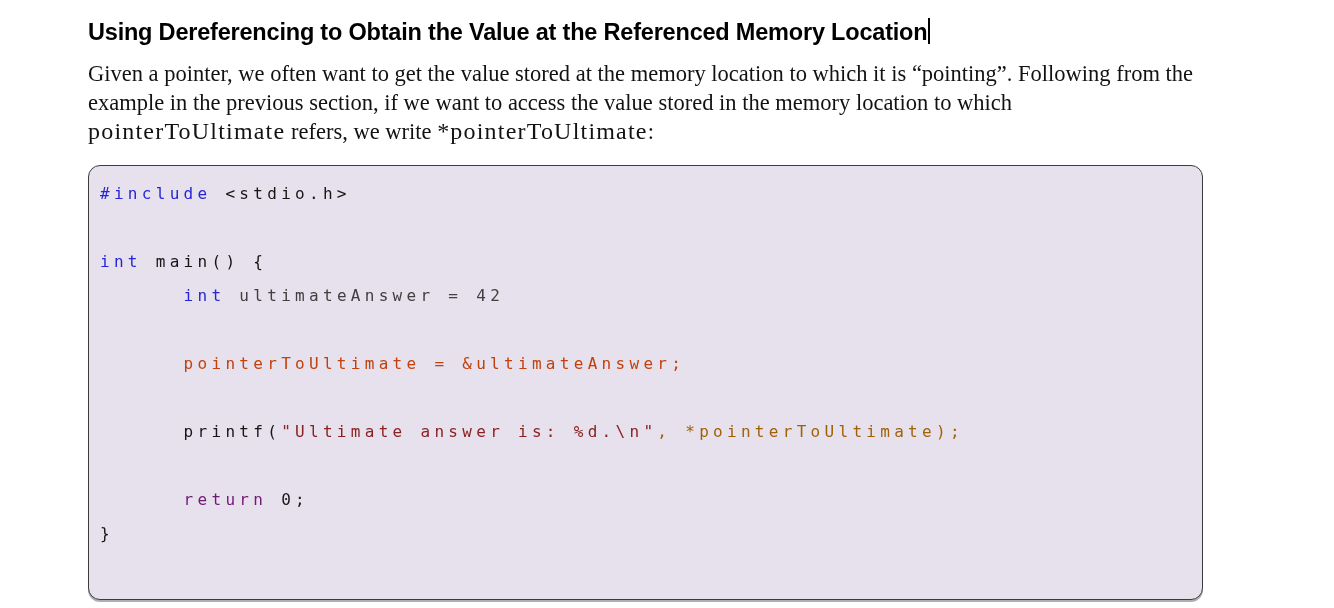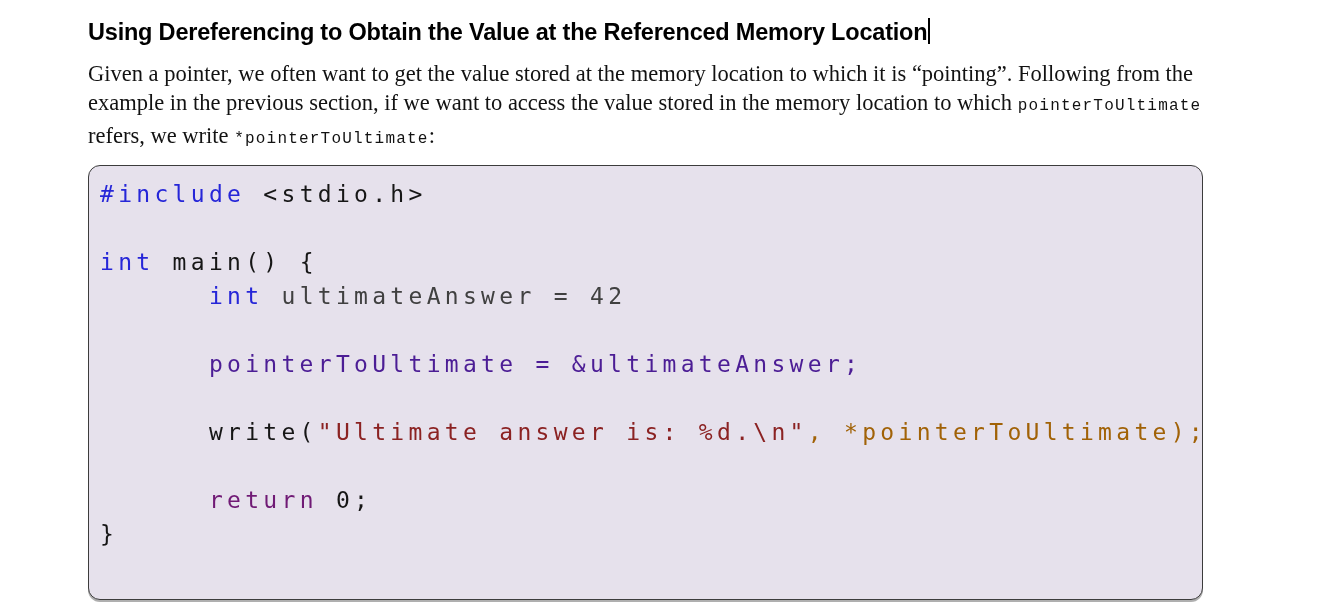--- a/index.html
+++ b/index.html
@@ -30,37 +30,37 @@
   .paragraph {
     position: absolute;
     left: 88px; top: 59px;
     width: 1120px;
     font-family: "Liberation Serif", serif;
     font-size: 22.5px;
     line-height: 29px;
     color: #121212;
   }
   .paragraph .mono {
-    font-family: Liberation Mono, monospace;
-    font-size: 16px;
+    font-family: Liberation Serif, serif;
+    font-size: 24px;
     letter-spacing: 1.2px;
   }
   .code-block {
     position: absolute;
     left: 88px; top: 165px;
     width: 1115px; height: 435px;
     border: 1.5px solid #3c3c3c;
     border-radius: 12px;
     padding: 11px 8px 0 11px;
     box-shadow: 0 2px 0 rgba(110,110,110,0.55);
     overflow: hidden;
   }
   .code-line {
     font-family: "DejaVu Sans Mono", monospace;
-    font-size: 23px;
+    font-size: 16px;
     line-height: 34px;
     min-height: 34px;
     letter-spacing: 4.3px;
     white-space: pre;
   }
 </style>
 </head>
 <body>
 
 <div class="page">
@@ -68,21 +68,21 @@
   <h1 class="heading"><span>Using Dereferencing to Obtain the Value at the Referenced Memory Location</span><span class="text-cursor"></span></h1>
 
   <p class="paragraph"><span class="serif">Given a pointer, we often want to get the value stored at the memory location to which it is “pointing”. Following from the example in the previous section, if we want to access the value stored in the memory location to which </span><span class="mono">pointerToUltimate</span><span class="serif"> refers, we write </span><span class="mono">*pointerToUltimate</span><span class="serif">:</span></p>
 
   <div class="code-block" style="background: rgb(230, 225, 236); border-color: rgb(60, 60, 60);">
       <div class="code-line"><span style="color: rgb(38, 38, 216);">#include</span><span style="color: rgb(22, 22, 22);"> &lt;stdio.h&gt;</span></div>
       <div class="code-line"></div>
       <div class="code-line"><span style="color: rgb(38, 38, 216);">int</span><span style="color: rgb(22, 22, 22); text-align: right;"> main() {</span></div>
       <div class="code-line"><span style="color: rgb(22, 22, 22);">      </span><span style="color: rgb(38, 38, 216);">int</span><span style="color: #404040;"> ultimateAnswer = 42</span></div>
       <div class="code-line"></div>
-      <div class="code-line"><span style="color: #4c1d95; text-align: right;">      pointerToUltimate = &amp;ultimateAnswer;</span></div>
+      <div class="code-line"><span style="color: #c2410c; text-align: right;">      pointerToUltimate = &amp;ultimateAnswer;</span></div>
       <div class="code-line"></div>
-      <div class="code-line"><span style="color: rgb(22, 22, 22);">      write(</span><span style="color: rgb(139, 34, 34);">"Ultimate answer is: %d.\n"</span><span style="color: #a16207;">, *pointerToUltimate);</span></div>
+      <div class="code-line"><span style="color: rgb(22, 22, 22);">      printf(</span><span style="color: rgb(139, 34, 34);">"Ultimate answer is: %d.\n"</span><span style="color: #a16207;">, *pointerToUltimate);</span></div>
       <div class="code-line"></div>
       <div class="code-line"><span style="color: rgb(22, 22, 22);">      </span><span style="color: #701a75;">return</span><span style="color: rgb(22, 22, 22);"> 0;</span></div>
       <div class="code-line"><span style="color: rgb(22, 22, 22);">}</span></div>
     </div>
 
 </div>
 
 </body></html>

